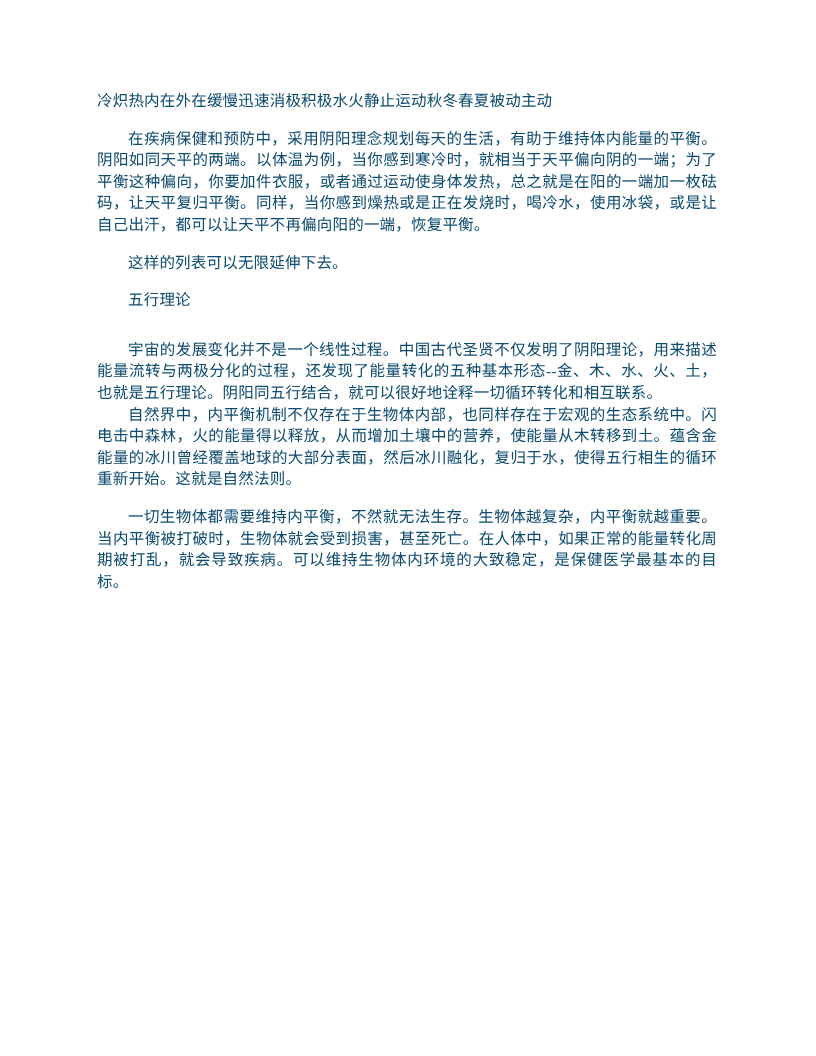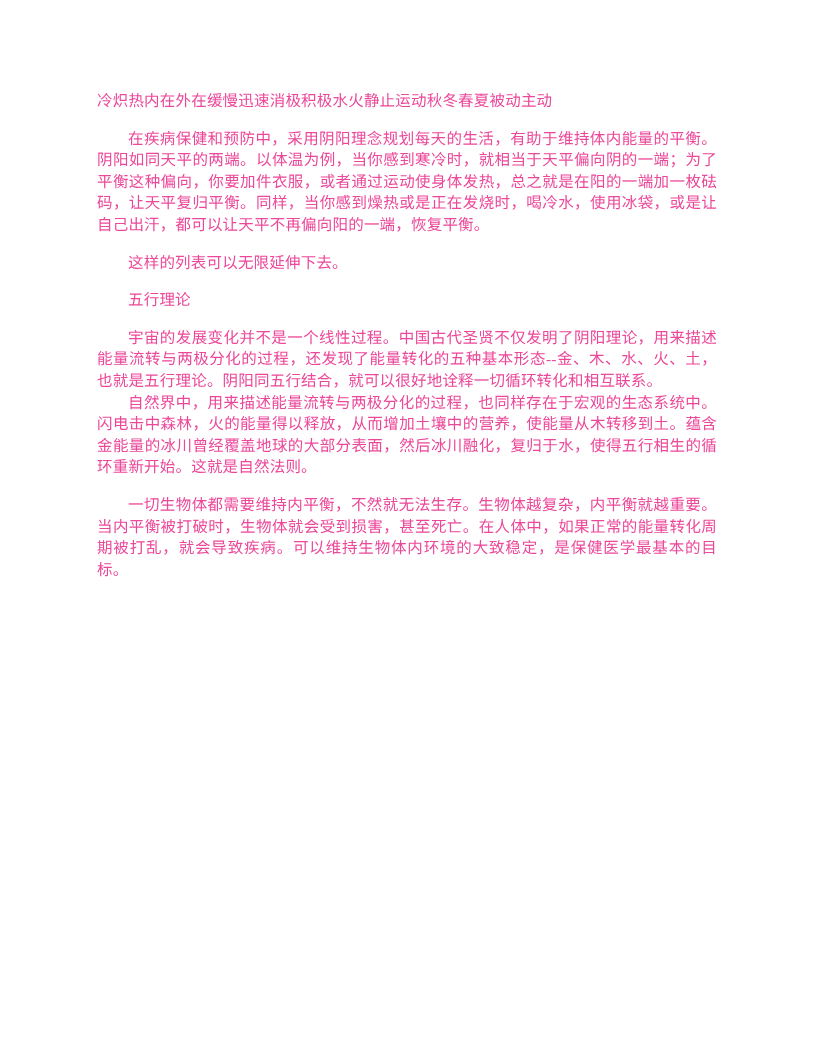--- a/index.html
+++ b/index.html
@@ -11,40 +11,40 @@
     position: relative;
     width: 816px;
     height: 1056px;
     margin: 0 auto;
     box-sizing: border-box;
     background: #ffffff;
     padding: 90px 99px 30px 97px;
     font-family: "Liberation Serif", "DejaVu Serif", serif;
     font-size: 15.5px;
     line-height: 21.6px;
-    color: #ec4899;
+    color: #0c4a6e;
     overflow: hidden;
   }
   .page p {
     margin: 0 0 16px 0;
     text-align: justify;
     word-break: break-all;
     text-indent: 2em;
     letter-spacing: 0.2px;
   }
   .page p.no-indent   { text-indent: 0; }
   .page p.small-indent{ text-indent: 0.8em; }
   .page p.attached    { margin-bottom: 0; font-family: Liberation Serif, serif; }   
-  .page p.heading     { margin-bottom: 16px; }
+  .page p.heading     { margin-bottom: 28px; }
 </style>
 </head>
 <body>
 
 <div class="page">
   <p class="no-indent">冷炽热内在外在缓慢迅速消极积极水火静止运动秋冬春夏被动主动</p>
   <p>在疾病保健和预防中，采用阴阳理念规划每天的生活，有助于维持体内能量的平衡。阴阳如同天平的两端。以体温为例，当你感到寒冷时，就相当于天平偏向阴的一端；为了平衡这种偏向，你要加件衣服，或者通过运动使身体发热，总之就是在阳的一端加一枚砝码，让天平复归平衡。同样，当你感到燥热或是正在发烧时，喝冷水，使用冰袋，或是让自己出汗，都可以让天平不再偏向阳的一端，恢复平衡。</p>
   <p>这样的列表可以无限延伸下去。</p>
   <p class="heading">五行理论</p>
   <p class="attached">宇宙的发展变化并不是一个线性过程。中国古代圣贤不仅发明了阴阳理论，用来描述能量流转与两极分化的过程，还发现了能量转化的五种基本形态--金、木、水、火、土，也就是五行理论。阴阳同五行结合，就可以很好地诠释一切循环转化和相互联系。</p>
-  <p>自然界中，用来描述能量流转与两极分化的过程，也同样存在于宏观的生态系统中。闪电击中森林，火的能量得以释放，从而增加土壤中的营养，使能量从木转移到土。蕴含金能量的冰川曾经覆盖地球的大部分表面，然后冰川融化，复归于水，使得五行相生的循环重新开始。这就是自然法则。</p>
+  <p>自然界中，内平衡机制不仅存在于生物体内部，也同样存在于宏观的生态系统中。闪电击中森林，火的能量得以释放，从而增加土壤中的营养，使能量从木转移到土。蕴含金能量的冰川曾经覆盖地球的大部分表面，然后冰川融化，复归于水，使得五行相生的循环重新开始。这就是自然法则。</p>
   <p>一切生物体都需要维持内平衡，不然就无法生存。生物体越复杂，内平衡就越重要。当内平衡被打破时，生物体就会受到损害，甚至死亡。在人体中，如果正常的能量转化周期被打乱，就会导致疾病。可以维持生物体内环境的大致稳定，是保健医学最基本的目标。</p>
 
 </div>
 
 </body></html>

